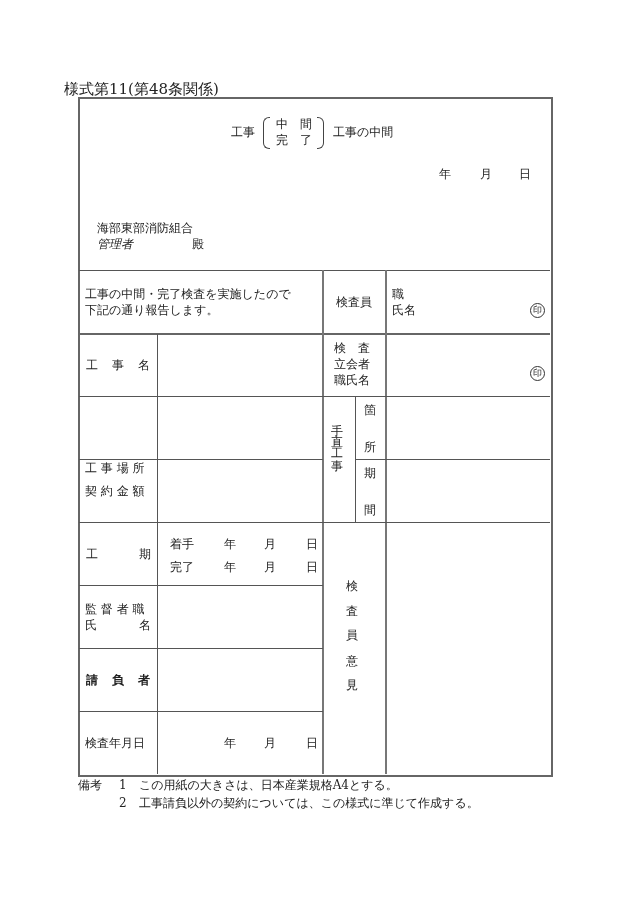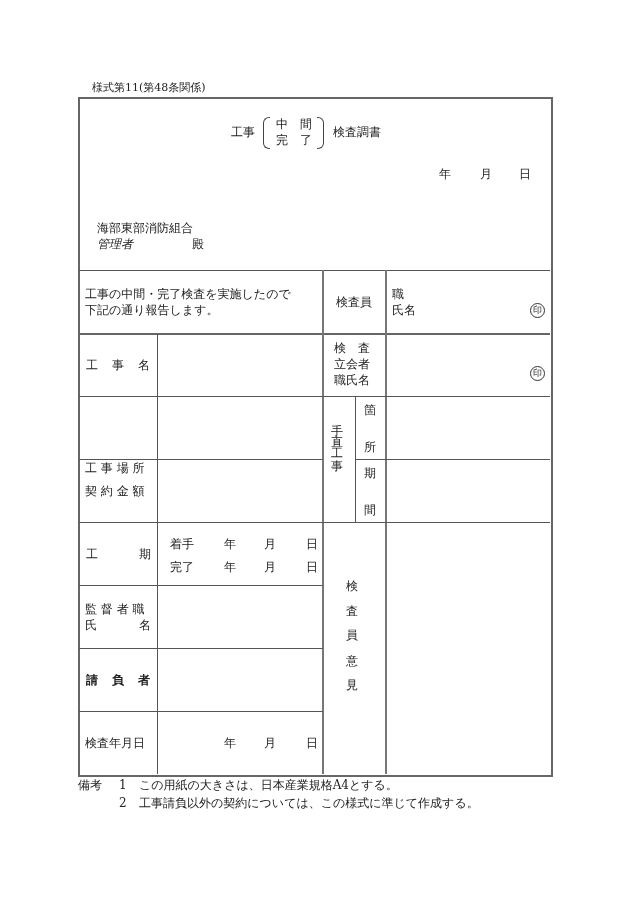--- a/index.html
+++ b/index.html
@@ -11,32 +11,32 @@
   .thick-h { position:absolute; height:2px; background:#666; }
   .thick-v { position:absolute; width:2px; background:#777; }
   .t { position:absolute; white-space:nowrap; line-height:1; }
   .seal { position:absolute; width:13px; height:13px; border:1px solid #333; border-radius:50%;
           font-size:9px; line-height:13px; text-align:center; }
   .vert { position:absolute; writing-mode:vertical-rl; text-orientation:upright; letter-spacing:0; }
 </style>
 </head>
 <body>
 
-<div class="t" style="left:92px;top:82px;font-size:11px;">様式第11(第48条関係)</div>
+<div class="t" style="left:64px;top:82px;font-size:15px;">様式第11(第48条関係)</div>
 
 <div class="abs" style="left:78px;top:97px;width:471px;height:676px;border:2px solid #666;"></div>
 
 <div class="t" style="left:231px;top:126px;font-size:12px;">工事</div>
 <div class="abs" style="left:263px;top:117px;width:6px;height:30px;border:1px solid #444;border-right:none;border-radius:6px 0 0 6px;"></div>
 <div class="t" style="left:276px;top:118px;">中</div>
 <div class="t" style="left:300px;top:118px;">間</div>
 <div class="t" style="left:276px;top:134px;">完</div>
 <div class="t" style="left:300px;top:134px;">了</div>
 <div class="abs" style="left:317px;top:117px;width:6px;height:30px;border:1px solid #444;border-left:none;border-radius:0 6px 6px 0;"></div>
-<div class="t" style="left:333px;top:126px;">検査調書</div>
+<div class="t" style="left:333px;top:126px;">工事の中間</div>
 
 <div class="t" style="left:439px;top:168px;">年</div>
 <div class="t" style="left:480px;top:168px;">月</div>
 <div class="t" style="left:519px;top:168px;">日</div>
 
 <div class="t" style="left:97px;top:222px;">海部東部消防組合</div>
 <div class="t" style="left:97px;top:238px;font-style:italic;">管理者</div>
 <div class="t" style="left:192px;top:238px;">殿</div>
 
 <div class="line-h" style="left:79px;top:270px;width:471px;"></div>

